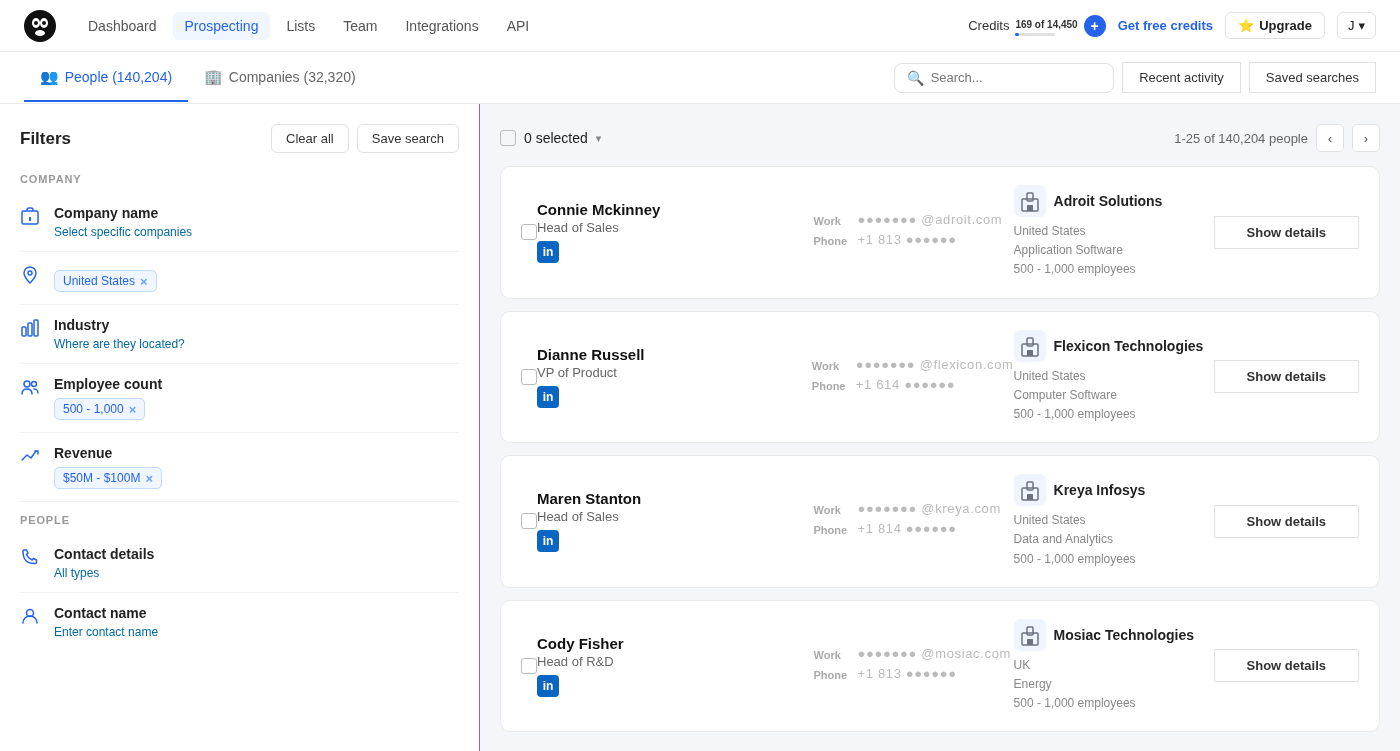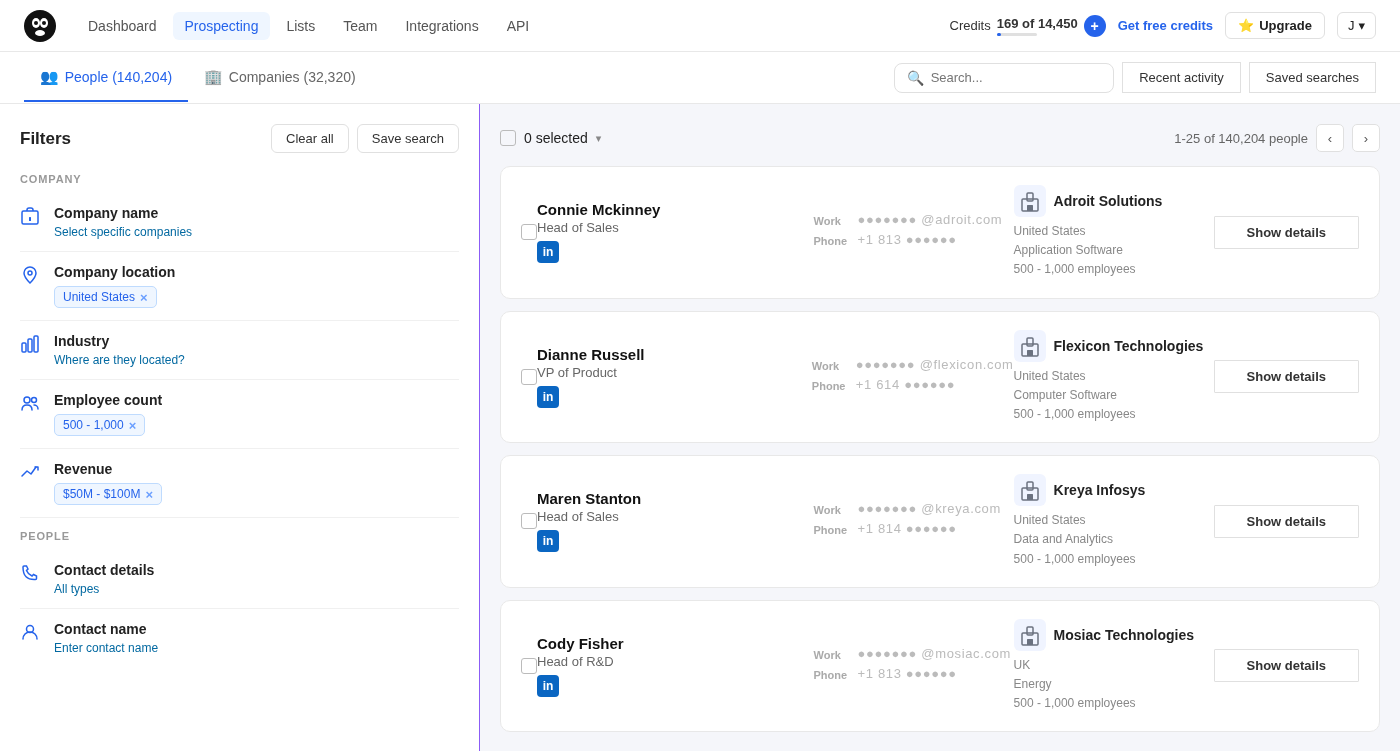--- a/index.html
+++ b/index.html
@@ -181,21 +181,21 @@
     <a class="nav-link active" data-interactable="true">Prospecting</a>
     <a class="nav-link" data-interactable="true">Lists</a>
     <a class="nav-link" data-interactable="true">Team</a>
     <a class="nav-link" data-interactable="true">Integrations</a>
     <a class="nav-link" data-interactable="true">API</a>
   </div>
   <div class="topnav-right" data-interactable="false">
     <div class="credits-box" data-interactable="false">
       <span data-interactable="false">Credits</span>
       <div>
-        <span data-interactable="false" style="font-weight:600; font-size:13px;">169 of 14,450</span>
+        <span data-interactable="false" style="font-weight:600; font-size:10px;">169 of 14,450</span>
         <div class="credits-bar" data-interactable="false">
             <div class="credits-bar-fill"></div>
           </div>
       </div>
       <div class="credits-plus" data-interactable="true">+</div>
     </div>
     <button class="btn-free-credits" data-interactable="true">Get free credits</button>
     <button class="btn-upgrade" data-interactable="true">
       <span data-interactable="false">⭐</span>
       <span data-interactable="false">Upgrade</span>
@@ -256,21 +256,20 @@
     </div>
 
     <div class="filter-item" data-interactable="true">
       <div class="filter-icon" data-interactable="false">
         <svg width="20" height="20" viewBox="0 0 20 20" fill="none">
             <path d="M10 2a6 6 0 0 1 6 6c0 4-6 10-6 10S4 12 4 8a6 6 0 0 1 6-6z" stroke="#2563eb" stroke-width="1.5"></path>
             <circle cx="10" cy="8" r="2" stroke="#2563eb" stroke-width="1.5"></circle>
           </svg>
       </div>
       <div class="filter-content" data-interactable="false">
-        <div class="filter-name" data-interactable="false">Company location</div>
         <div class="filter-tags" data-interactable="false">
           <span class="filter-tag" data-interactable="true">
             <span data-interactable="false">United States</span>
             <span class="filter-tag-remove" data-interactable="true">×</span>
           </span>
         </div>
       </div>
     </div>
 
     <div class="filter-item" data-interactable="true">

